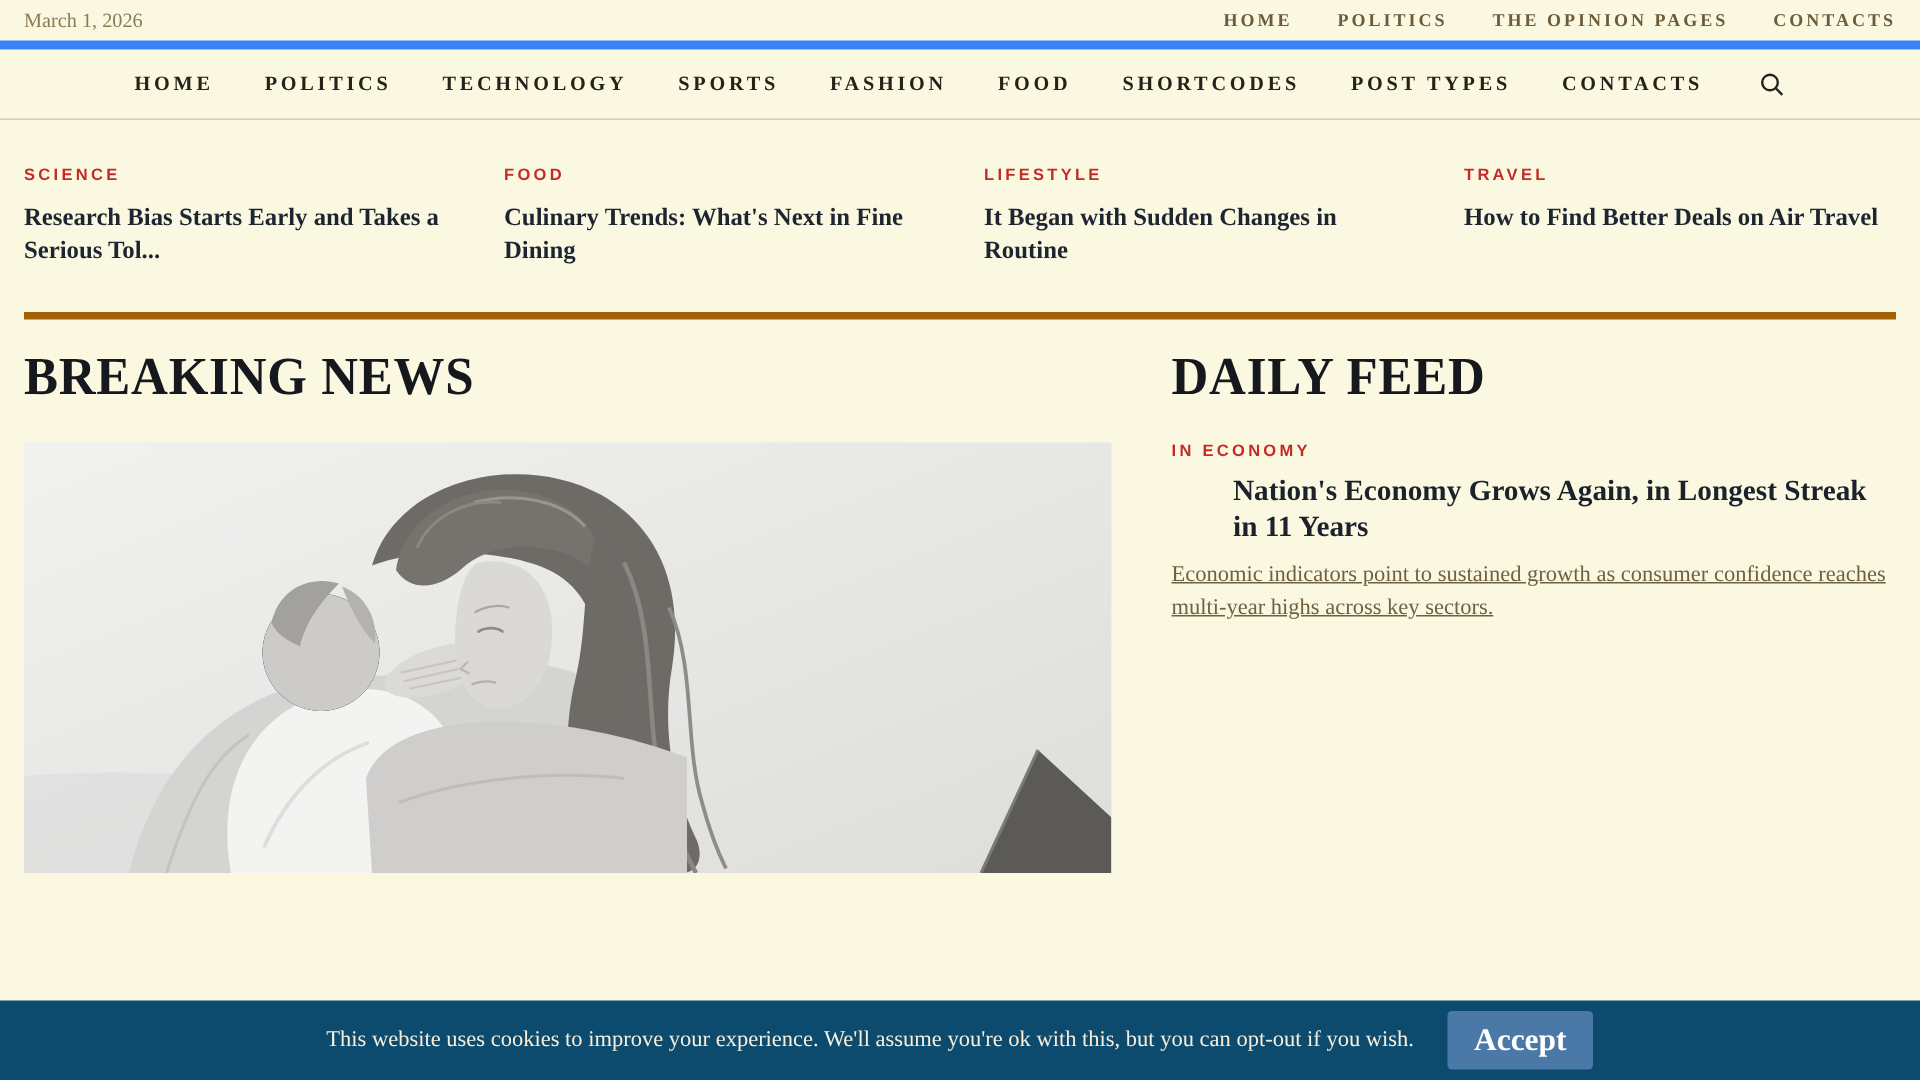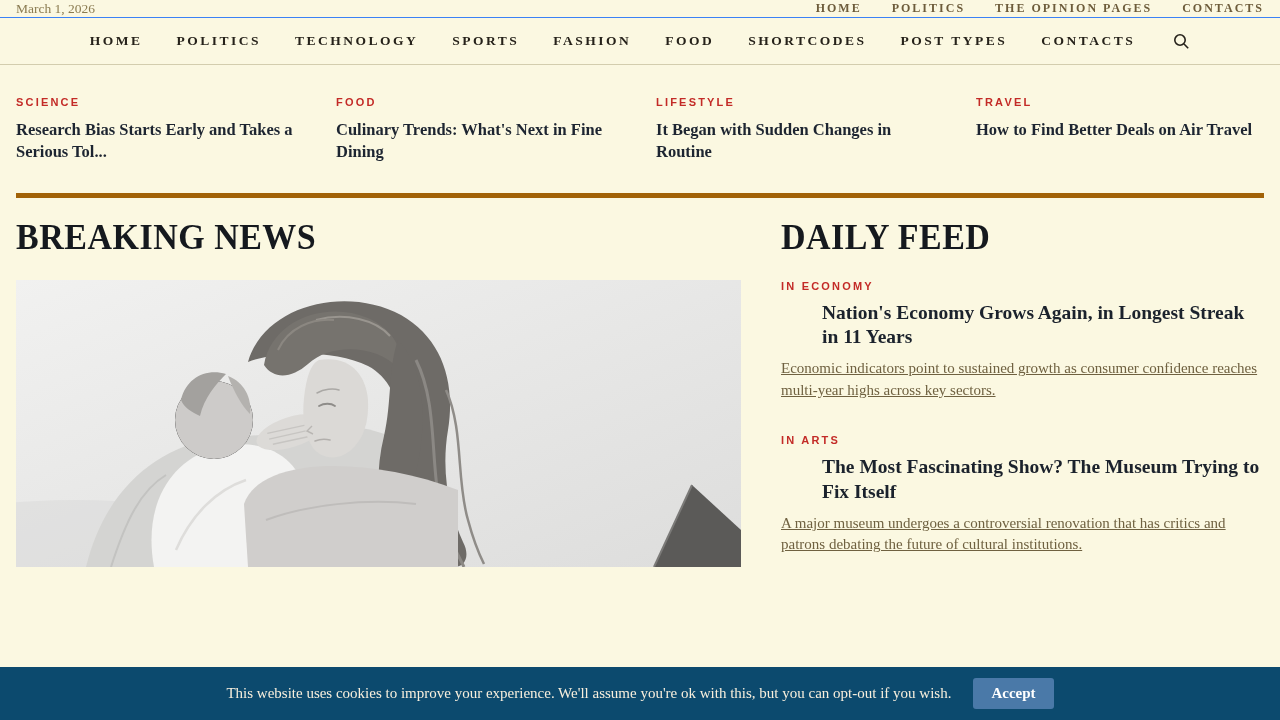--- a/index.html
+++ b/index.html
@@ -2,22 +2,22 @@
 <html><head>
 <meta charset="utf-8">
 <style>
   * { margin:0; padding:0; box-sizing:border-box; }
   html,body { width:1280px; height:720px; overflow:hidden; }
   body { background:#fbf8e1; font-family:"Liberation Serif", serif; }
   .page { position:relative; width:1280px; height:720px; }
 
   
   .topbar {
-    height:18px; padding:0 16px; display:flex; align-items:center;
-    justify-content:space-between; border-bottom:1px solid #3b82f6;
+    height:33px; padding:0 16px; display:flex; align-items:center;
+    justify-content:space-between; border-bottom:6px solid #3b82f6;
   }
   .topbar-date { font-size:13.5px; color:#8a7b51; }
   .topbar-menu { display:flex; gap:30px; }
   .topbar-menu a {
     text-decoration:none; font-size:12px; font-weight:700;
     letter-spacing:2px; color:#6d5c3b; text-transform:uppercase;
   }
 
   
   .masthead { height:139px; display:flex; align-items:center; justify-content:center; }
@@ -78,21 +78,21 @@
 
   
   .cookiebar {
     position:absolute; left:0; right:0; bottom:0; height:53px;
     background:#0c4a6e; display:flex; align-items:center; justify-content:center;
     gap:22px; z-index:10;
   }
   .cookiebar .msg { font-size:15px; color:#f8efdd; }
   .accept-btn {
     background:#4a79a8; color:#ffffff; border:none; border-radius:3px;
-    font-family:"Liberation Serif", serif; font-size:15px; font-weight:700;
+    font-family:"Liberation Serif", serif; font-size:21px; font-weight:700;
     padding:7px 18px; cursor:pointer;
   }
 </style>
 </head>
 <body>
 
 <div class="page">
 
   <div class="topbar">
     <span class="topbar-date">March 1, 2026</span>
@@ -205,25 +205,20 @@
 
     <div class="col-right">
       <h2 class="section-title">DAILY FEED</h2>
 
       <article class="feed-item">
         <div class="cat-label">IN ECONOMY</div>
         <h3>Nation's Economy Grows Again, in Longest Streak in 11 Years</h3>
         <p>Economic indicators point to sustained growth as consumer confidence reaches multi-year highs across key sectors.</p>
       </article>
 
-      <article class="feed-item">
-        <div class="cat-label">IN ARTS</div>
-        <h3>The Most Fascinating Show? The Museum Trying to Fix Itself</h3>
-        <p>A major museum undergoes a controversial renovation that has critics and patrons debating the future of cultural institutions.</p>
-      </article>
     </div>
 
   </main>
 
   <div class="cookiebar">
     <span class="msg">This website uses cookies to improve your experience. We'll assume you're ok with this, but you can opt-out if you wish.</span>
     <button class="accept-btn">Accept</button>
   </div>
 
 </div>

